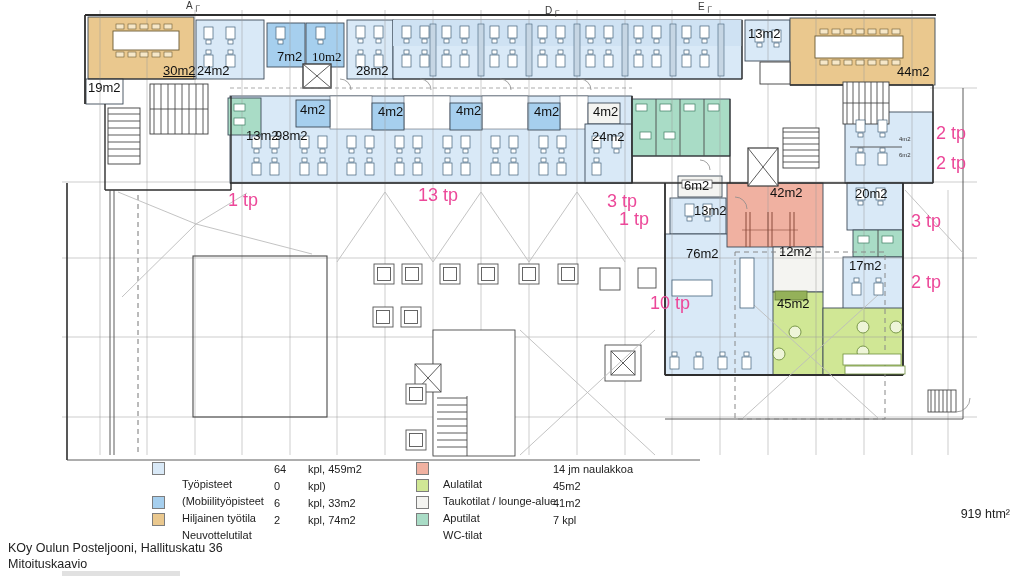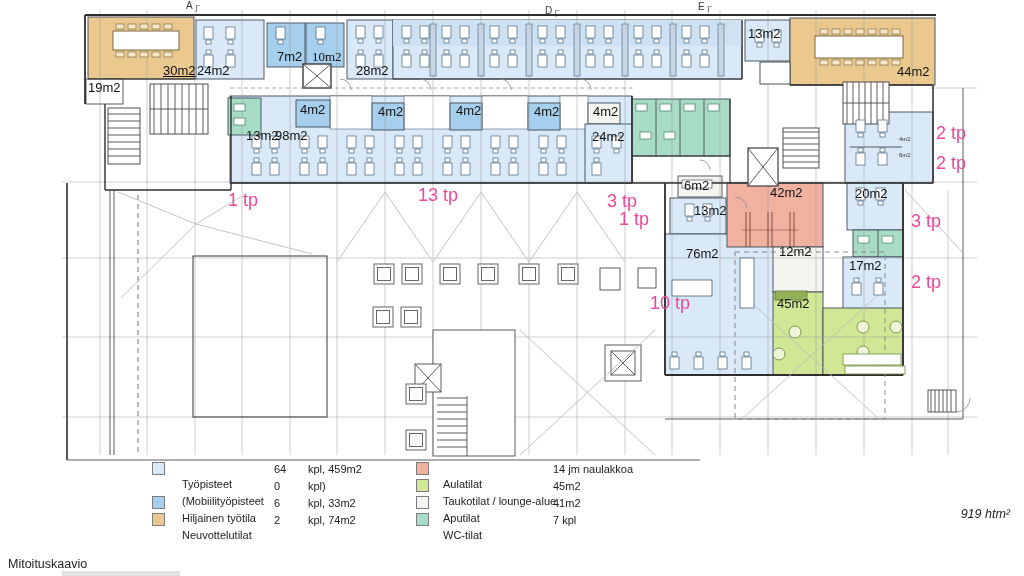--- a/index.html
+++ b/index.html
@@ -32,21 +32,21 @@
   .marker{position:absolute;font-size:10px;line-height:1;color:#3a3a3a;}
   
   .lrow{position:absolute;height:14px;font-size:11px;color:#222;}
   .sw{position:absolute;left:0;top:0;width:13px;height:13px;border:1px solid #7d7d7d;box-sizing:border-box;}
   .ltxt{position:absolute;left:30px;top:16px;white-space:nowrap;}
   .ltxt.r{left:27px;}
   .lcnt{position:absolute;left:122px;top:1px;width:16px;text-align:left;white-space:nowrap;}
   .lunit{position:absolute;left:156px;top:1px;white-space:nowrap;}
   .lval{position:absolute;left:137px;top:1px;white-space:nowrap;}
   .footer-line{position:absolute;left:8px;font-size:12.5px;color:#222;white-space:nowrap;}
-  .total{position:absolute;right:14px;top:507px;font-size:12.5px;color:#222;white-space:nowrap;font-style:italic;}
+  .total{position:absolute;right:14px;top:507px;font-size:12.5px;color:#222;white-space:nowrap;}
   .smudge{position:absolute;left:62px;top:571px;width:118px;height:5px;background:#d9d9d9;opacity:.8;}
 </style>
 </head>
 <body>
 
 <div class="page">
 
   <svg width="1024" height="576" viewBox="0 0 1024 576">
     <defs>
       <g id="dd">
@@ -468,16 +468,17 @@
       <span class="lval">41m2</span>
     </div>
     <div class="lrow" style="left:416px;top:513px">
       <span class="sw c-wc"></span>
       <span class="ltxt r">WC-tilat</span>
       <span class="lval">7   kpl</span>
     </div>
   </div>
 
   <div class="total">919 htm²</div>
+  <div class="footer-line" style="top:541px">KOy Oulun Posteljooni, Hallituskatu 36</div>
   <div class="footer-line" style="top:557px">Mitoituskaavio</div>
   <div class="smudge"></div>
 
 </div>
 
 </body></html>

